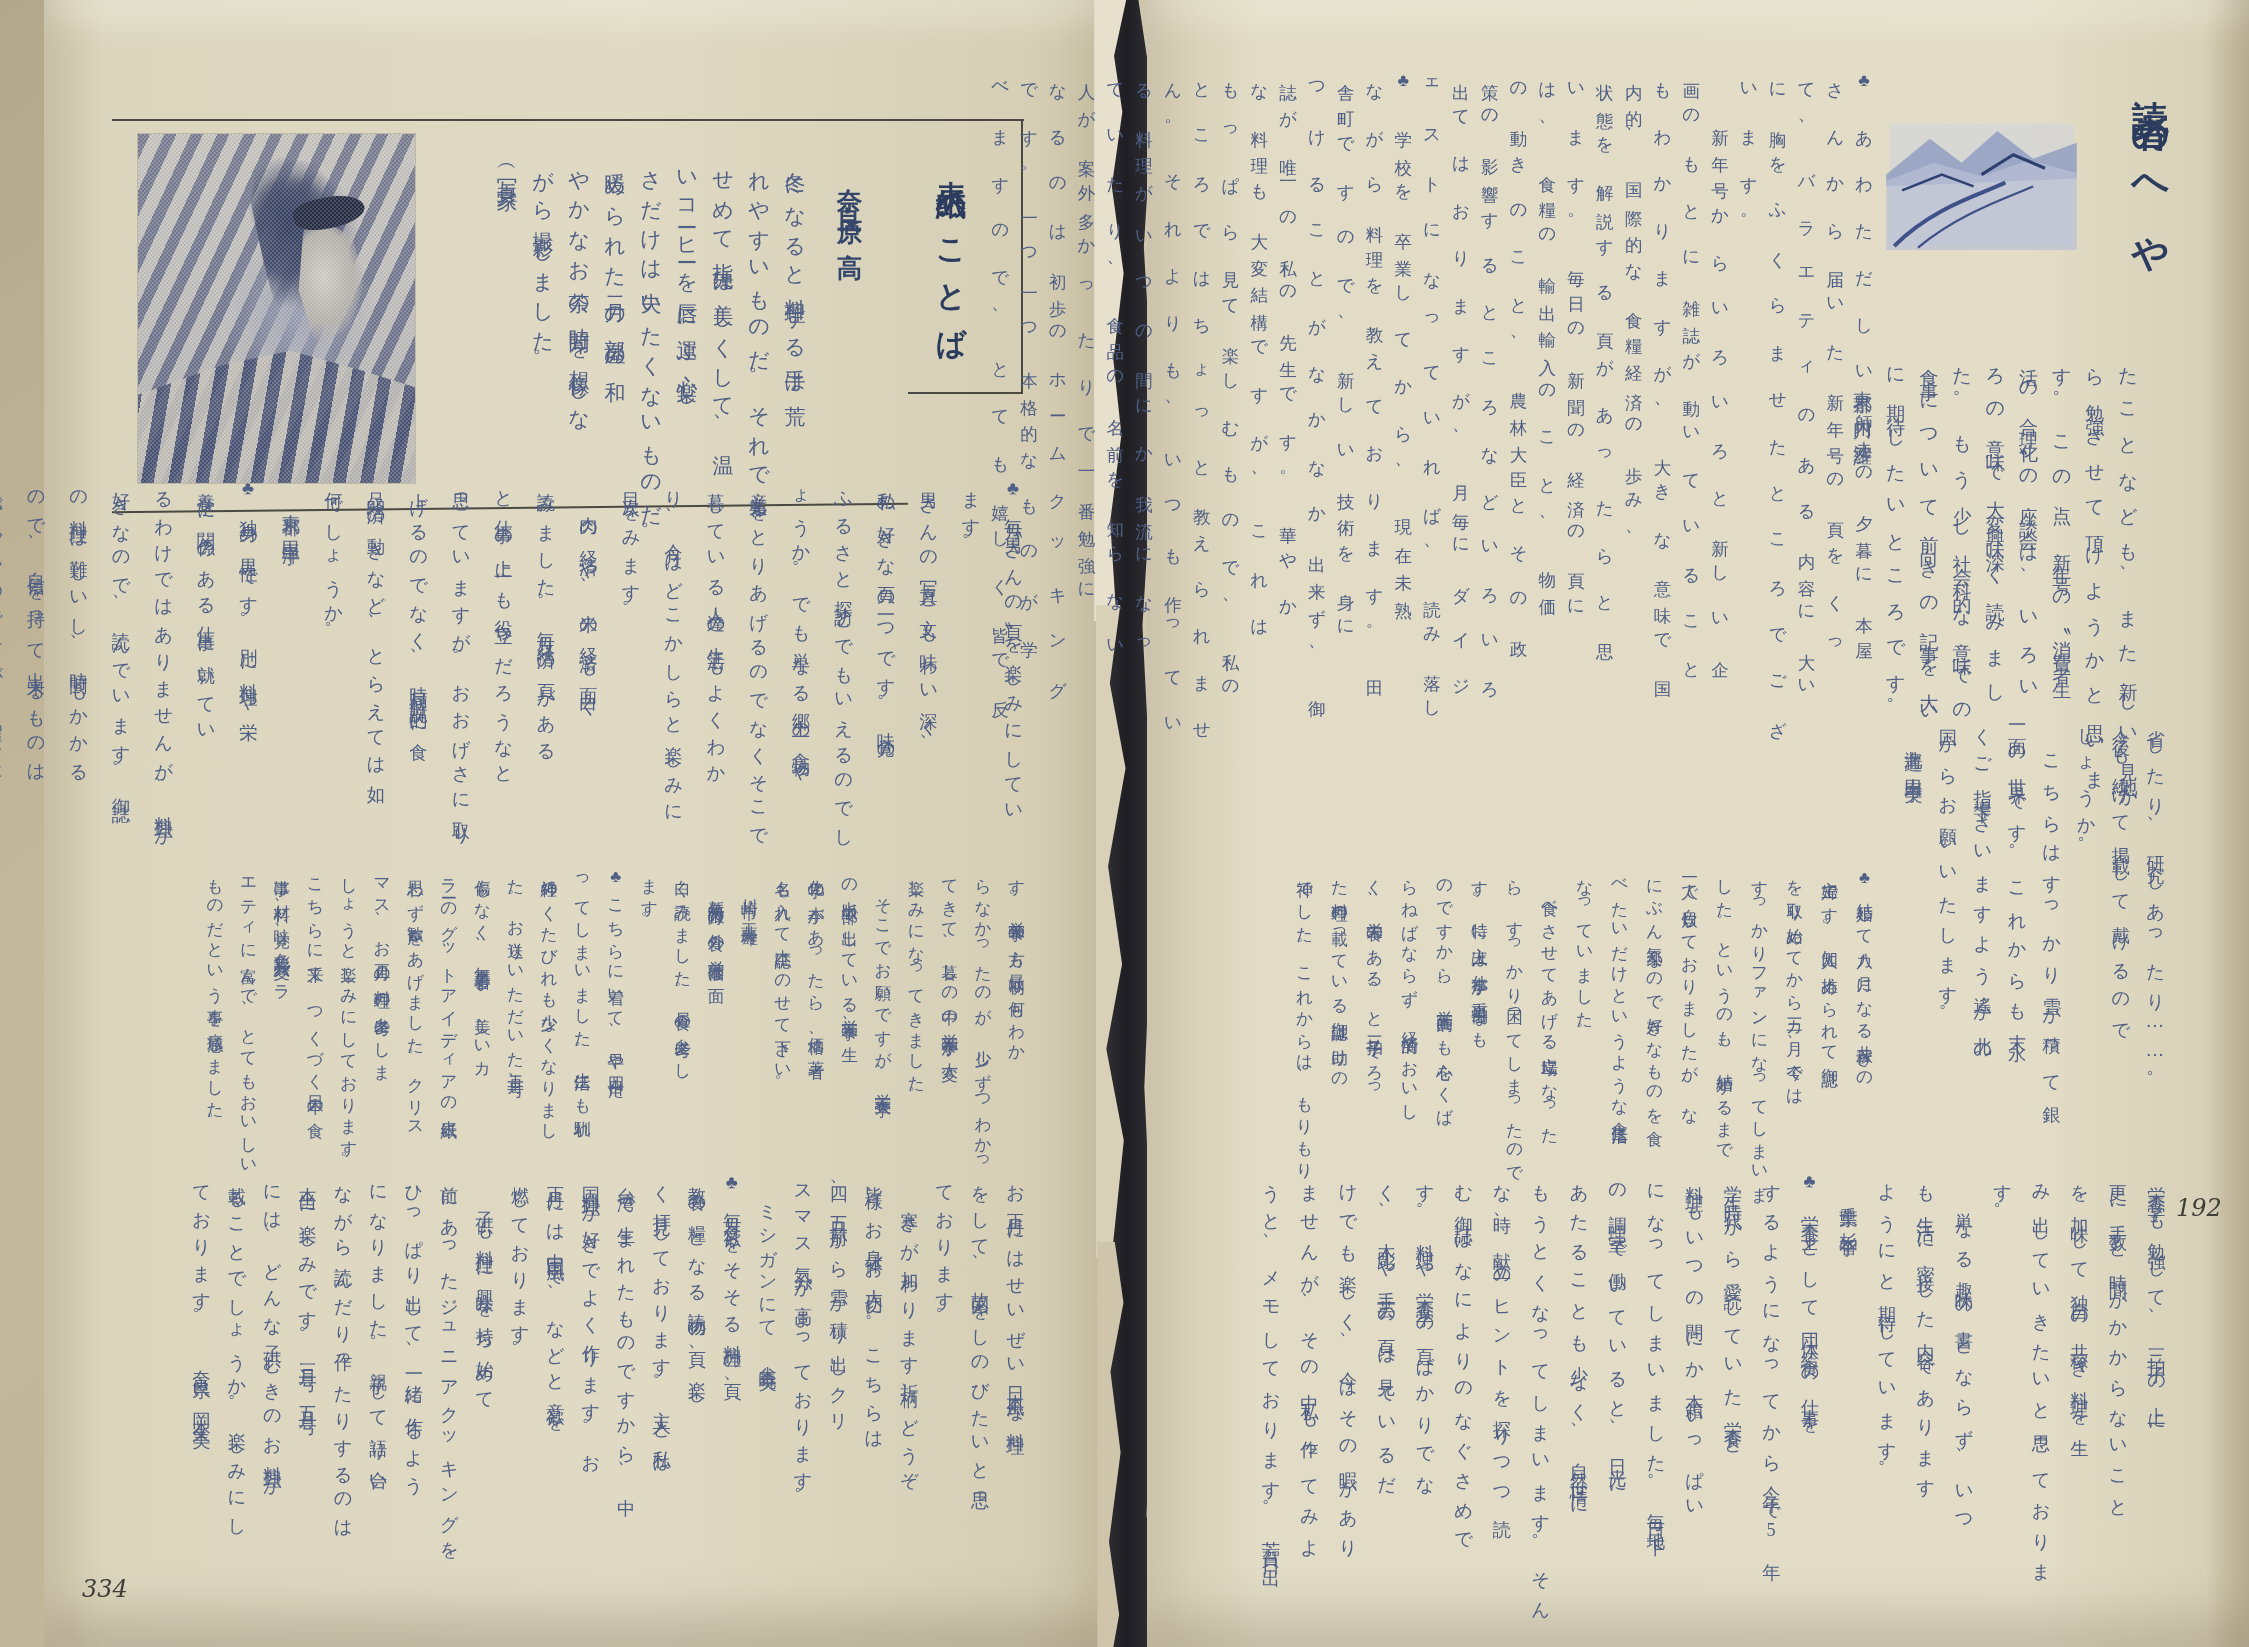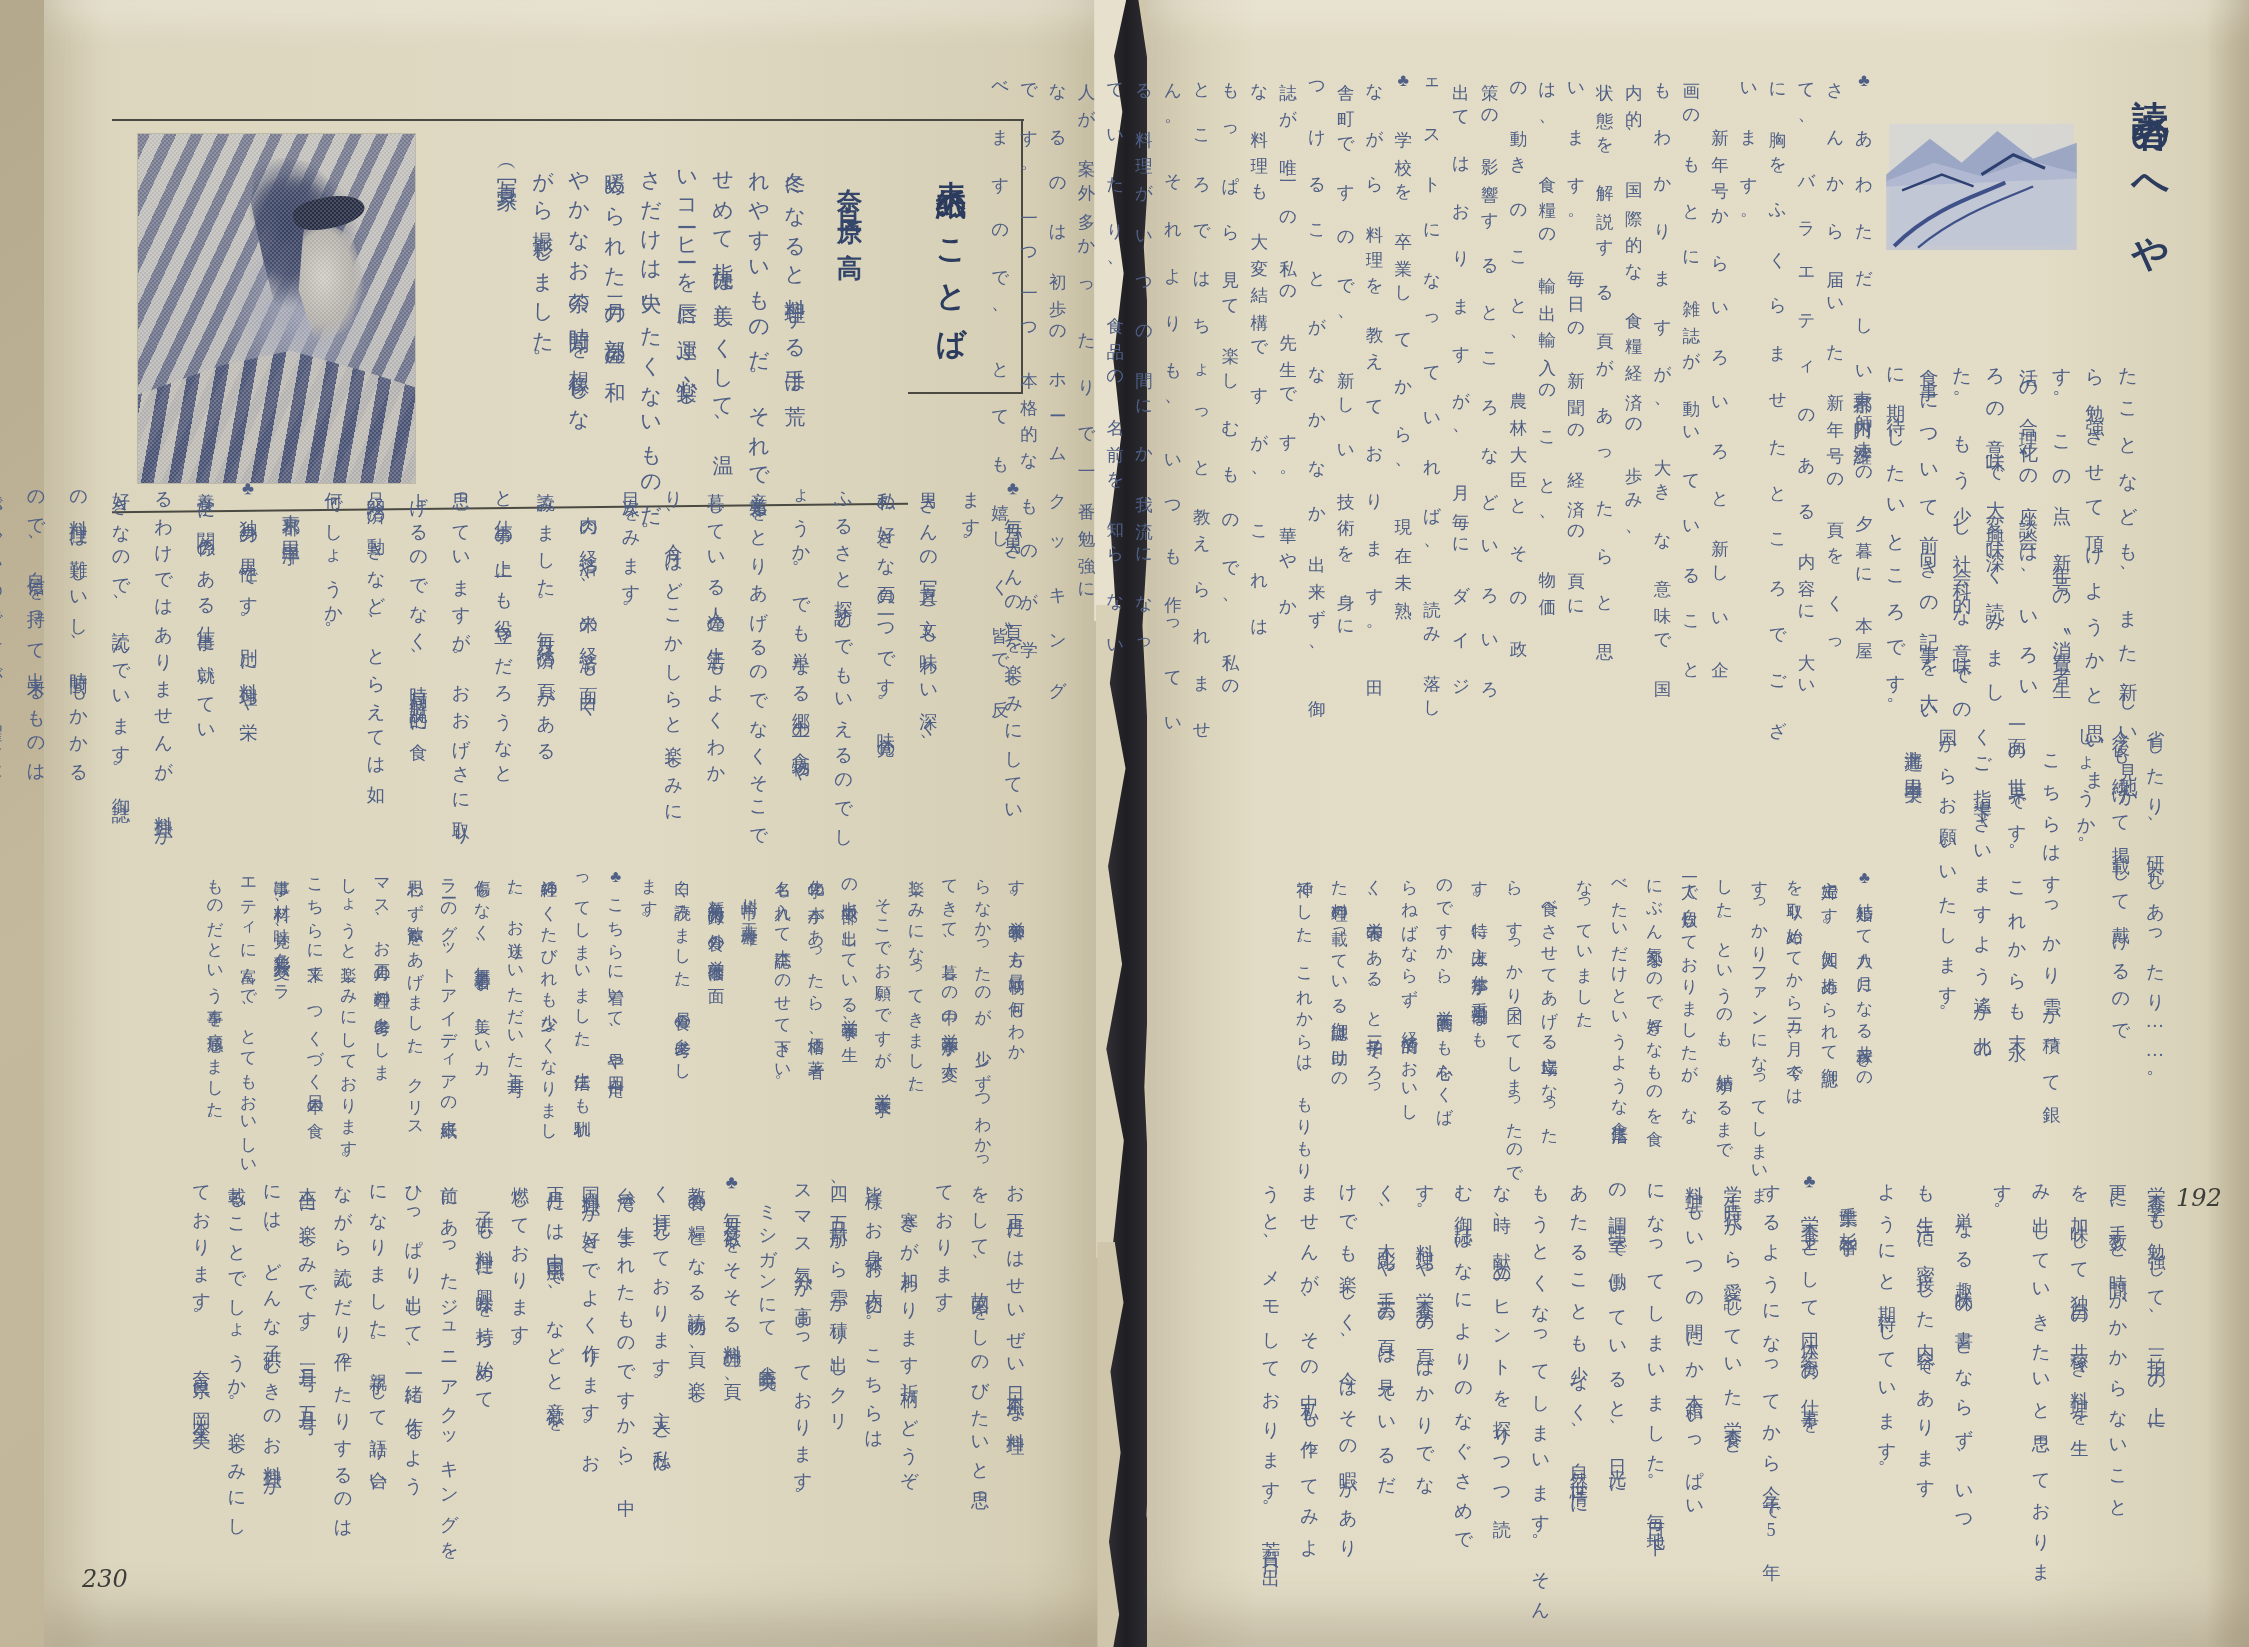--- a/index.html
+++ b/index.html
@@ -52,21 +52,21 @@
   .lp-r2{gap:10.4px;}
   .lp-r3 .vcol{font-size:18.3px;letter-spacing:.33em;}
   .lp-r3{gap:10.4px;}
   .cover-body .vcol{font-size:21px;letter-spacing:.28em;}
   .cover-body{gap:8px;}
   .big-title{
     writing-mode:vertical-rl;text-orientation:upright;
     color:#2c3c5e;font-weight:bold;
   }
   .rule{position:absolute;background:#4a4a42;}
-  .pagenum{position:absolute;font-style:italic;color:#3e3e38;font-size:24px;font-family:"DejaVu Serif",serif;}
+  .pagenum{position:absolute;font-style:italic;color:#3e3e38;font-size:24px;font-family:"DejaVu Serif",serif;margin-top:10px;}
   
   #photo{
     position:absolute;overflow:hidden;
     background:
       radial-gradient(72px 96px at 62% 30%, rgba(40,50,100,.85), rgba(40,50,100,0) 70%),
       radial-gradient(56px 48px at 55% 22%, #283258 20%, rgba(40,50,90,0) 75%),
       radial-gradient(96px 119px at 58% 52%, rgba(160,165,190,.9), rgba(190,190,200,0) 80%),
       radial-gradient(44px 32px at 66% 43%, rgba(215,210,200,.95), rgba(215,210,200,0) 85%),
       repeating-linear-gradient(115deg, rgba(55,65,115,.55) 0 11px, rgba(205,200,190,.6) 11px 24px),
       linear-gradient(180deg,#c9c8c4 0%,#b9bcc2 40%,#9aa0b0 100%);
@@ -201,21 +201,21 @@
       <span class="vcol">前にあったジュニアクッキングを</span>
       <span class="vcol">ひっぱり出して、一緒に作るよう</span>
       <span class="vcol">になりました。親子して語り合い</span>
       <span class="vcol">ながら読んだり作ったりするのは</span>
       <span class="vcol">本当に楽しみです。三月号、五月号</span>
       <span class="vcol">には、どんな子供むきのお料理が</span>
       <span class="vcol">載ることでしょうか。楽しみにし</span>
       <span class="vcol">ております。　奈良県　岡本久美</span>
     </div>
 
-  <div class="pagenum" style="left:38px;top:1565px;">230</div>
+  <div class="pagenum" style="left:38px;top:1565px;">334</div>
 </div>
 
 <div id="gutter">
   <div class="shade"></div>
   <div class="tear t1"></div>
   <div class="tear t2"></div>
   <div class="tear t3"></div>
   <div class="tear t4"></div>
 </div>
 

